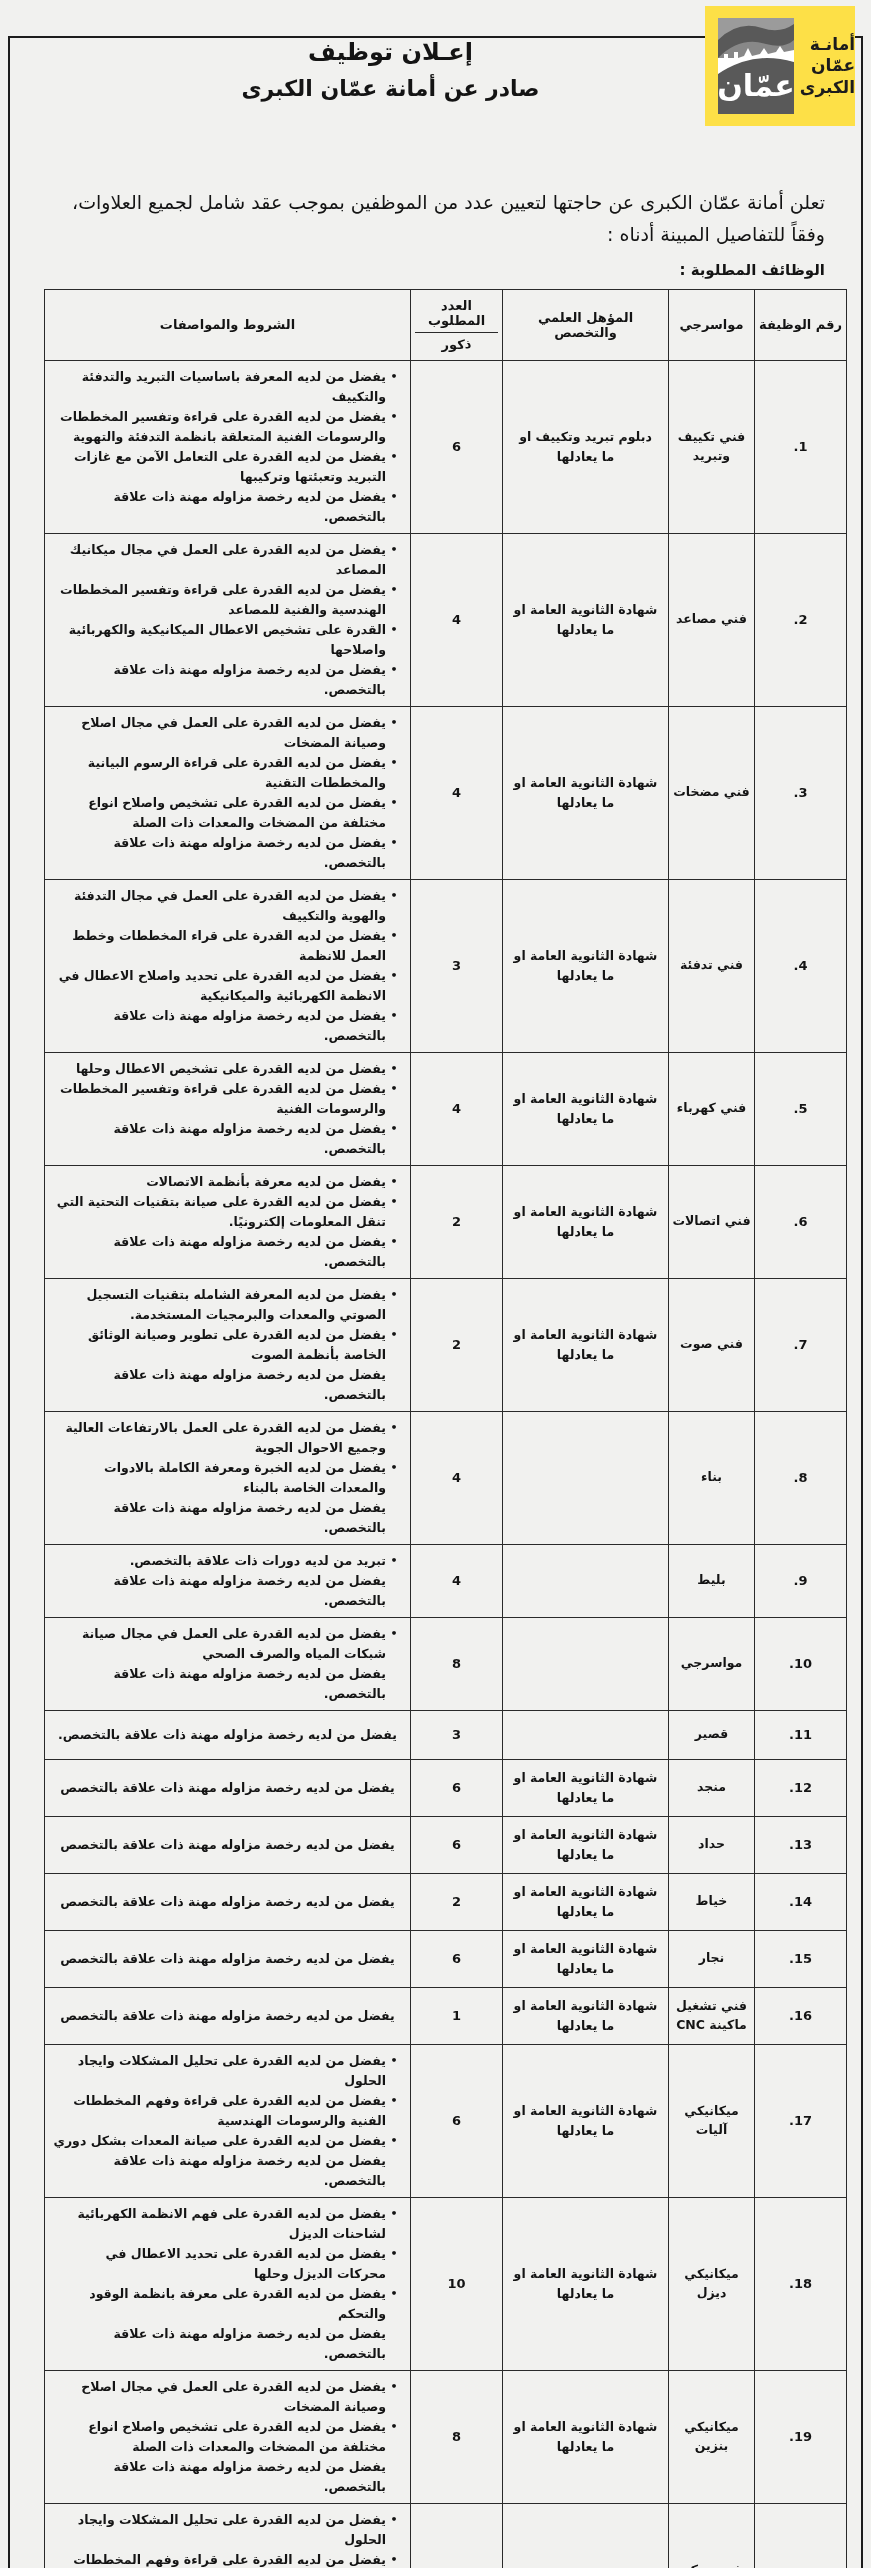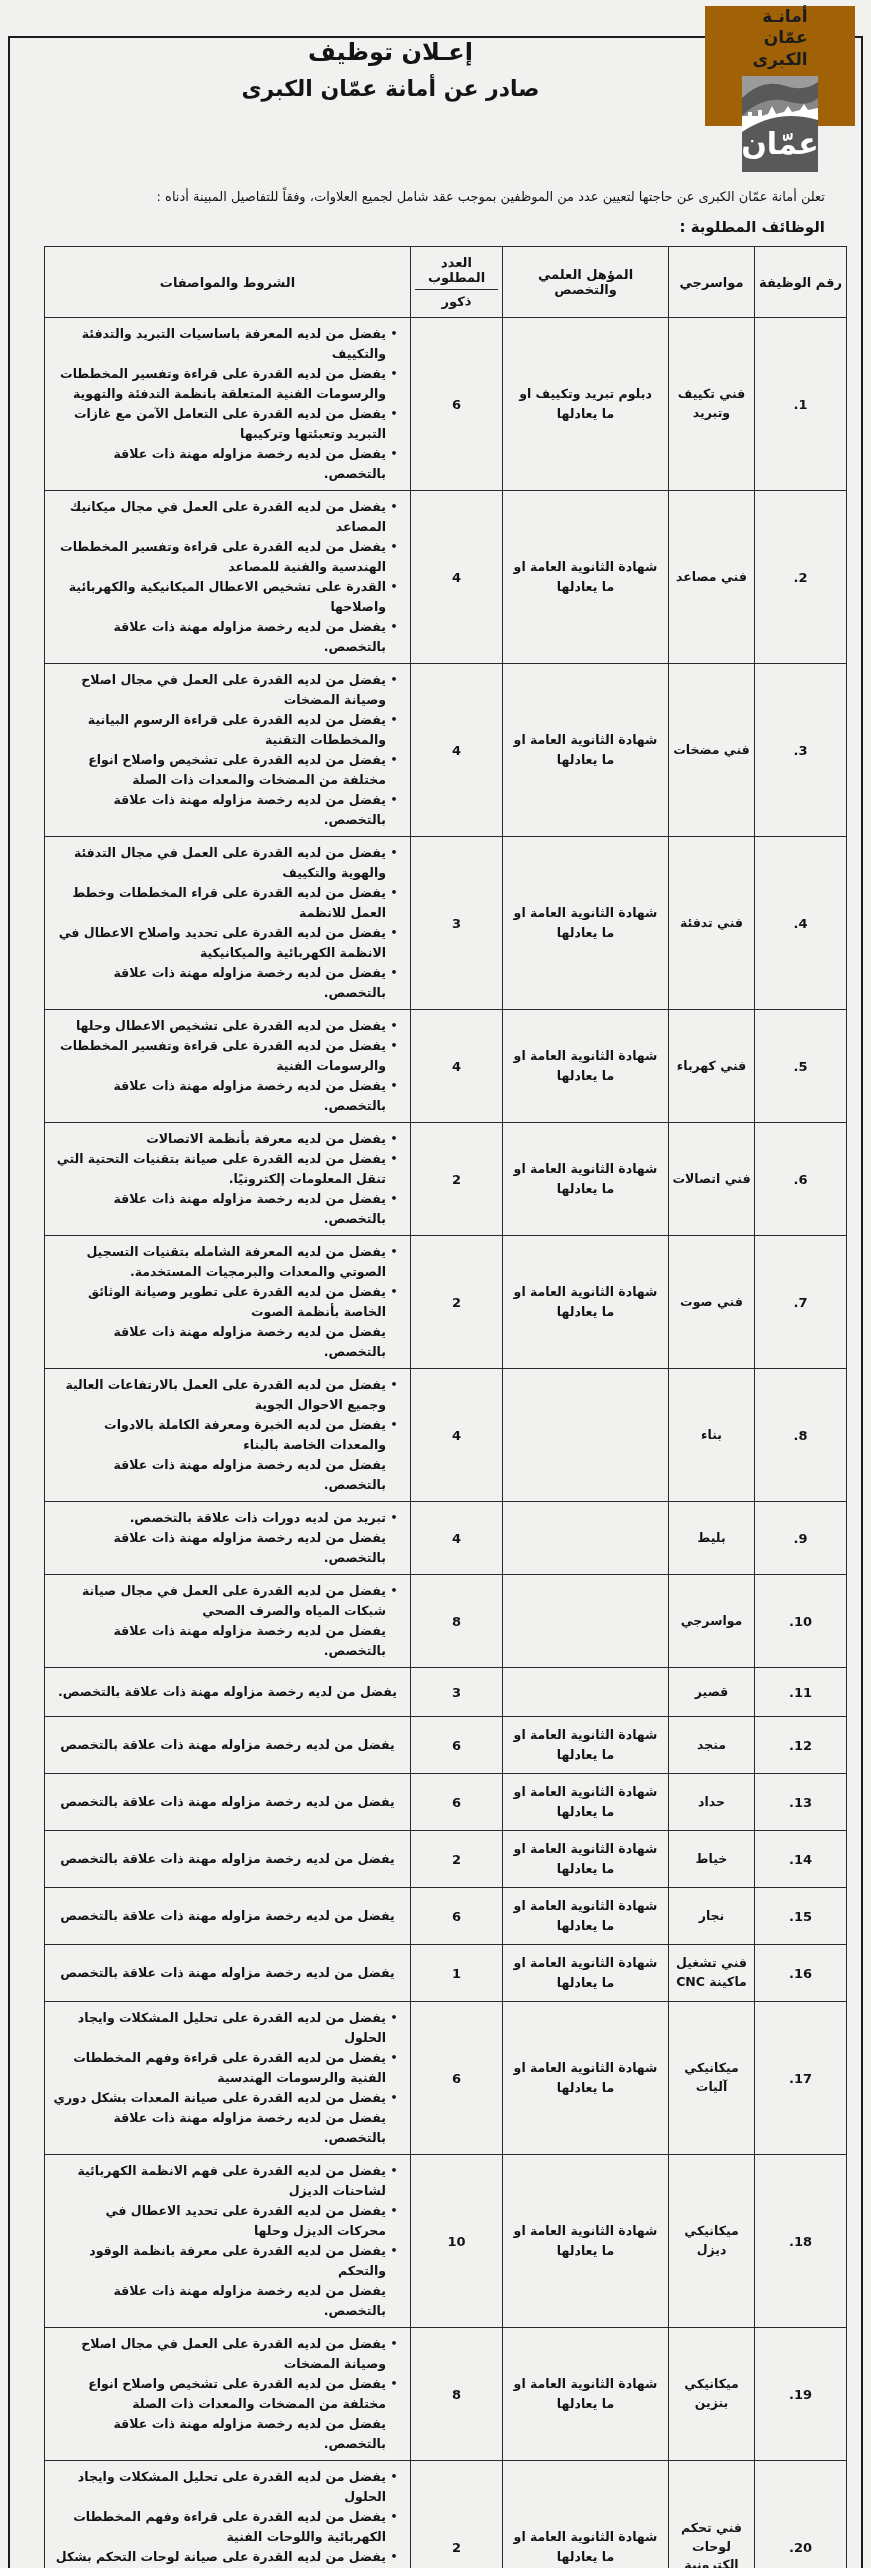--- a/index.html
+++ b/index.html
@@ -10,33 +10,32 @@
   }
   .page{position:relative;width:871px;min-height:2568px;direction:rtl;}
   .frame{
     position:relative;margin:36px 8px 8px 8px;border:2px solid #1c1c1c;
     padding:0 0 14px 0;background:#f1f1ef;min-height:2480px;box-sizing:border-box;
   }
   
   .hdr{position:relative;height:130px;}
   .logo{
     position:absolute;top:-32px;right:6px;width:150px;height:120px;
-    background:#a16207;display:flex;align-items:center;gap:6px;z-index:3;
-    flex-direction:column;
+    background:#fde047;display:flex;align-items:center;gap:6px;z-index:3;
   }
   .logo-mark{
     width:76px;height:96px;background:#5a5a5a;position:relative;overflow:hidden;flex:0 0 auto;
   }
   .logo-mark svg{display:block}
   .logo-text{font-weight:700;font-size:17px;line-height:1.25;text-align:right;color:#1c1c1c;white-space:nowrap;}
   .titles{padding-top:0;text-align:center;margin-left:30px;margin-right:120px;}
   .title1{font-size:24px;font-weight:700;letter-spacing:0;}
   .title2{font-size:22px;font-weight:700;margin-top:10px;text-align:center;}
   
-  .intro{margin:18px 36px 0 24px;font-size:13px;font-weight:400;text-align:right;line-height:1.7;}
+  .intro{margin:18px 36px 0 24px;font-size:19px;font-weight:400;text-align:right;line-height:1.7;}
   .jobs-heading{margin:10px 36px 10px 24px;font-size:15px;font-weight:700;text-align:right;}
   
   table.jobs{
     border-collapse:collapse;width:802px;margin:4px 14px 0 0;
     table-layout:fixed;background:transparent;
   }
   table.jobs th,table.jobs td{border:1.5px solid #2a2a2a;vertical-align:middle;}
   table.jobs th{font-size:13px;font-weight:700;padding:4px;}
   col.c-num{width:92px}col.c-job{width:86px}col.c-qual{width:166px}col.c-count{width:92px}col.c-cond{width:366px}
   th.count-th{padding:0;}

